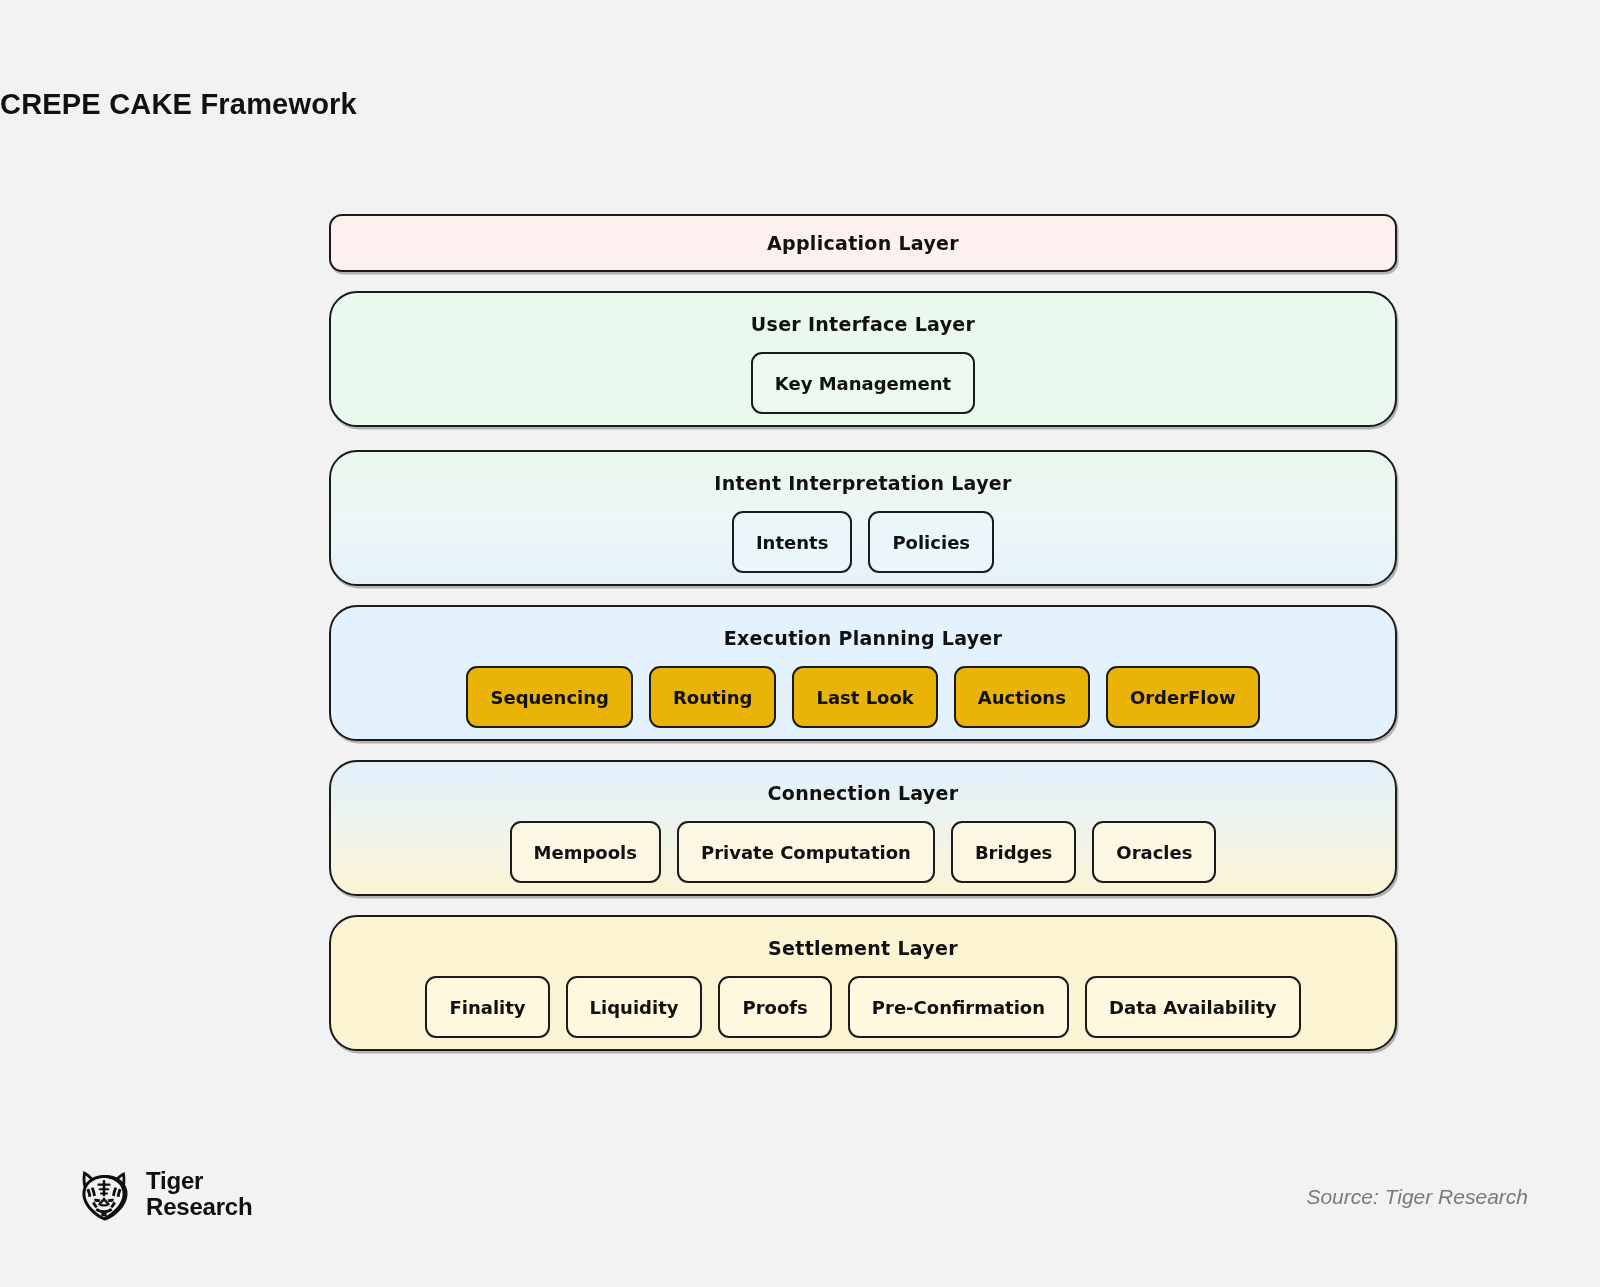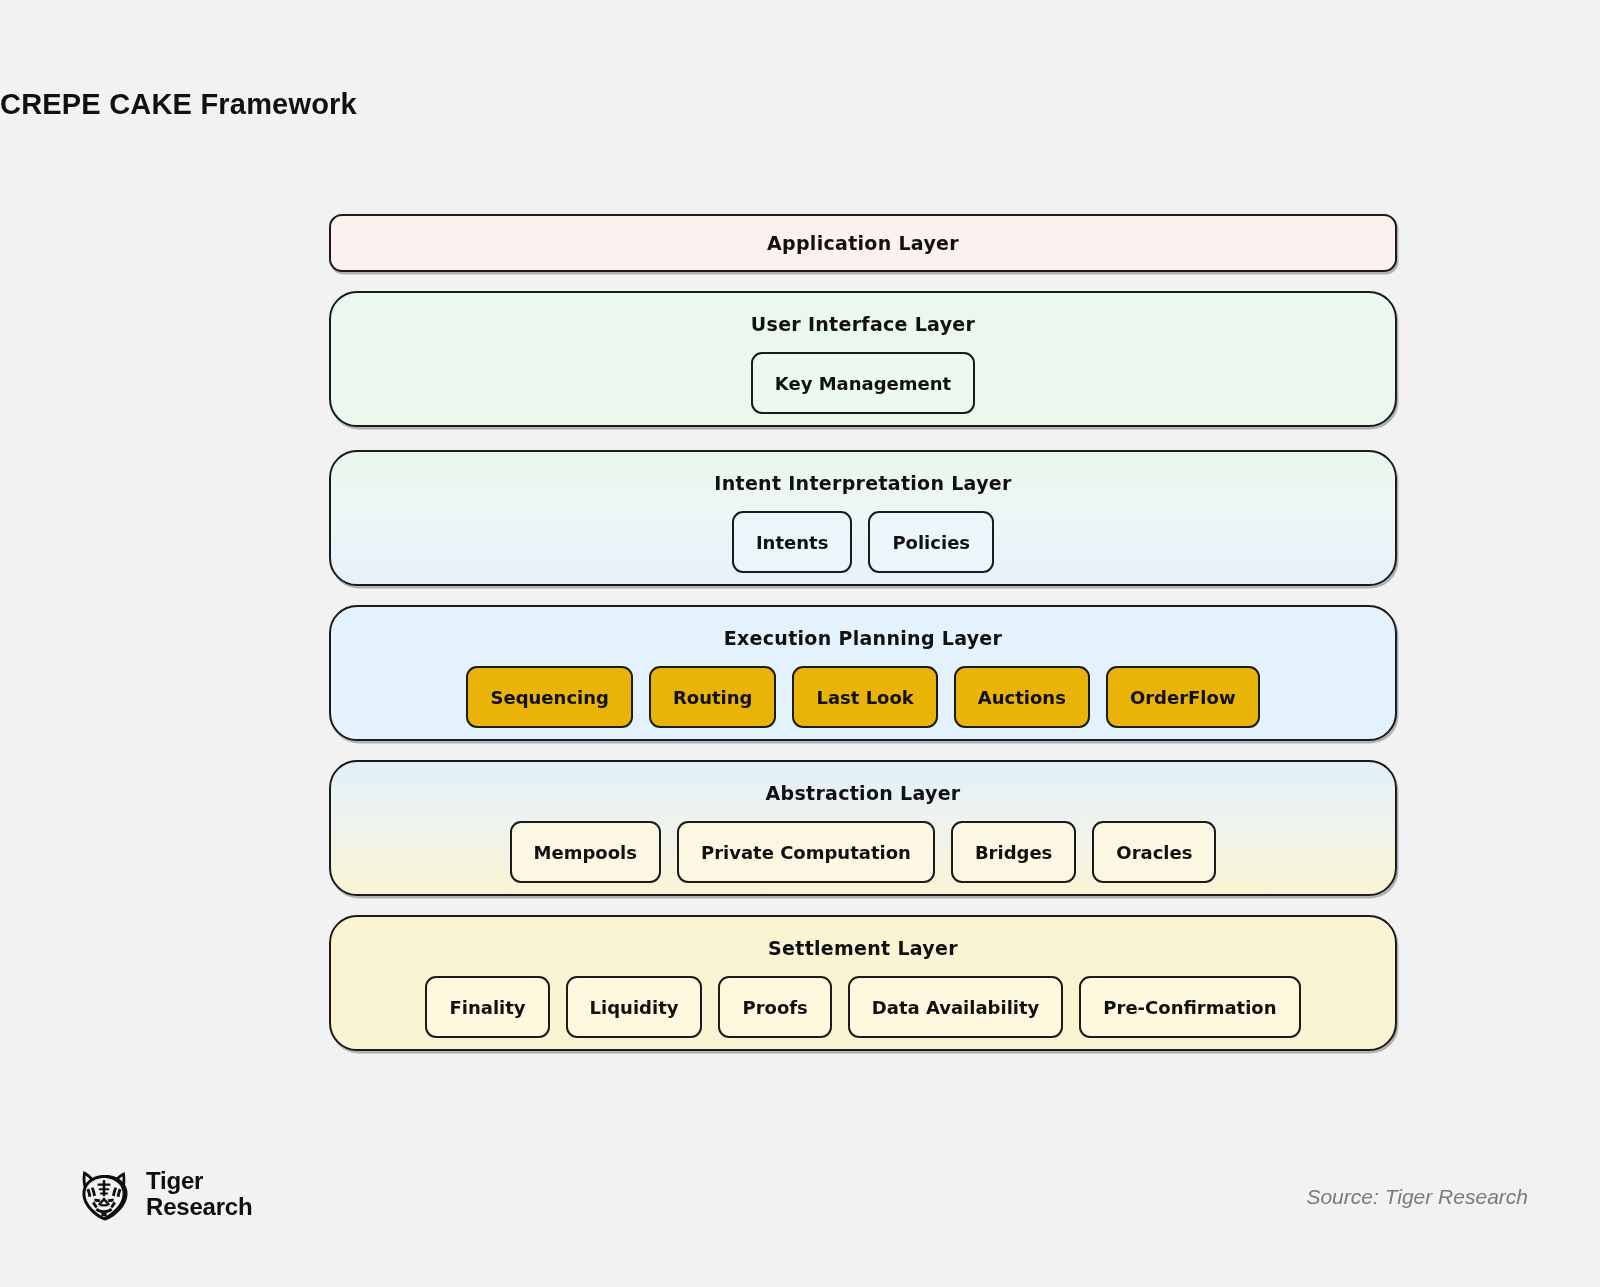--- a/index.html
+++ b/index.html
@@ -178,37 +178,37 @@
       <div class="chip-row">
         <div class="chip">Sequencing</div>
         <div class="chip">Routing</div>
         <div class="chip">Last Look</div>
         <div class="chip">Auctions</div>
         <div class="chip">OrderFlow</div>
       </div>
     </div>
 
     <div class="layer full bg-conn">
-      <div class="layer-title">Abstraction Layer</div>
+      <div class="layer-title">Connection Layer</div>
       <div class="chip-row">
         <div class="chip">Mempools</div>
         <div class="chip">Private Computation</div>
         <div class="chip">Bridges</div>
         <div class="chip">Oracles</div>
       </div>
     </div>
 
     <div class="layer full bg-settle">
       <div class="layer-title">Settlement Layer</div>
       <div class="chip-row">
         <div class="chip">Finality</div>
         <div class="chip">Liquidity</div>
         <div class="chip">Proofs</div>
+        <div class="chip">Pre-Confirmation</div>
         <div class="chip">Data Availability</div>
-        <div class="chip">Pre-Confirmation</div>
       </div>
     </div>
 
   </div>
 
   <div class="footer-logo">
     <span>
       <svg class="tiger-mark" viewBox="0 0 64 64" xmlns="http://www.w3.org/2000/svg" aria-hidden="true">
         <g fill="#0f0f0f">
 

